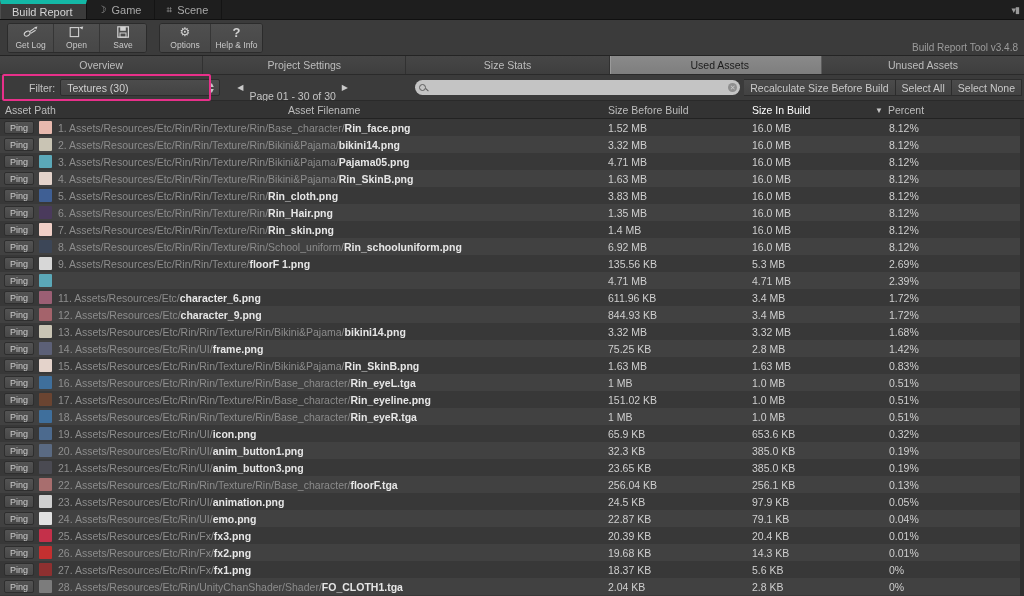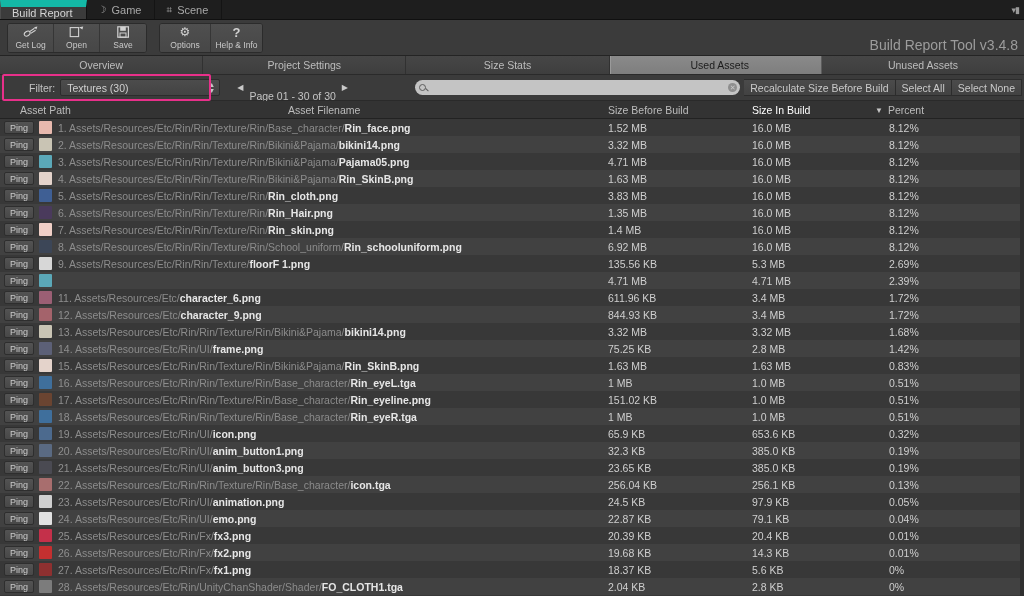--- a/index.html
+++ b/index.html
@@ -19,21 +19,21 @@
     border-bottom: 1px solid #101010;
   }
   .wintab {
     height: 19px; display: flex; align-items: center; gap: 5px;
     padding: 0 13px 0 11px;
     font-size: 11px; color: #a8a8a8;
     border-right: 1px solid #141414;
   }
   .wintab.active {
     background: #3b3b3b; color: #d4d4d4;
-    border-top: 7px solid #14b8a6;
+    border-top: 4px solid #14b8a6;
     border-left: 1px solid #4d4d4d;
     border-right: 1px solid #111;
     margin-top: 44px;
   }
   .wintab .gi { font-size: 10px; color: #b4b4b4; line-height: 1; }
   .win-spacer { flex: 1; }
 
   
   .toolbar {
     height: 36px; background: #3b3b3b;
@@ -54,21 +54,21 @@
     border-right: 1px solid #363636;
     color: #c9c9c9; font-size: 8.5px;
   }
   .tbtn:last-child { border-right: none; }
   .tbtn.wide { width: 51px; }
   .tbtn .glyph { height: 13px; display: flex; align-items: center; color: #d2d2d2; }
   .group-gap { width: 12px; }
 
   .version {
     position: absolute; right: 6px; bottom: 2px;
-    font-size: 14px; color: #9c9c9c;
+    font-size: 10px; color: #9c9c9c;
   }
   .win-menu {
     position: absolute; right: 5px; top: -15px;
     font-size: 9px; color: #999; letter-spacing: -1px;
   }
 
   
   .maintabs {
     height: 19px; background: #404040; display: flex;
     border-bottom: 1px solid #2a2a2a;
@@ -319,21 +319,21 @@
     </div>
   <div class="fbtn">
       <span>Select All</span>
     </div>
   <div class="fbtn" style="margin-right:2px">
       <span>Select None</span>
     </div>
 </div>
 
 <div class="colhead">
-  <span class="ch" style="left:20px">Asset Path</span>
+  <span class="ch" style="left:5px">Asset Path</span>
   <span class="ch" style="left:288px">Asset Filename</span>
   <span class="ch" style="left:608px">Size Before Build</span>
   <span class="ch sorted" style="left:752px">Size In Build</span>
   <span class="ch" style="left:875px">
     <span class="tri">▼</span><span>Percent</span>
   </span>
 </div>
 
 <div class="tablewrap">
   <div id="rows-container">
@@ -500,21 +500,21 @@
         <div class="ping">Ping</div>
         <div class="thumb" style="background: rgb(74, 74, 82);"></div>
         <div class="pathcell"><span class="idx">21. </span><span class="dir">Assets/Resources/Etc/Rin/UI/</span><span class="fname">anim_button3.png</span></div>
         <span class="num c-before">23.65 KB</span>
         <span class="num c-inbuild">385.0 KB</span>
         <span class="num c-pct">0.19%</span>
       </div>
       <div class="row even">
         <div class="ping">Ping</div>
         <div class="thumb" style="background: rgb(168, 110, 110);"></div>
-        <div class="pathcell"><span class="idx">22. </span><span class="dir">Assets/Resources/Etc/Rin/Rin/Texture/Rin/Base_character/</span><span class="fname">icon.tga</span></div>
+        <div class="pathcell"><span class="idx">22. </span><span class="dir">Assets/Resources/Etc/Rin/Rin/Texture/Rin/Base_character/</span><span class="fname">floorF.tga</span></div>
         <span class="num c-before">256.04 KB</span>
         <span class="num c-inbuild">256.1 KB</span>
         <span class="num c-pct">0.13%</span>
       </div>
       <div class="row odd">
         <div class="ping">Ping</div>
         <div class="thumb" style="background: rgb(207, 207, 207);"></div>
         <div class="pathcell"><span class="idx">23. </span><span class="dir">Assets/Resources/Etc/Rin/UI/</span><span class="fname">animation.png</span></div>
         <span class="num c-before">24.5 KB</span>
         <span class="num c-inbuild">97.9 KB</span>

